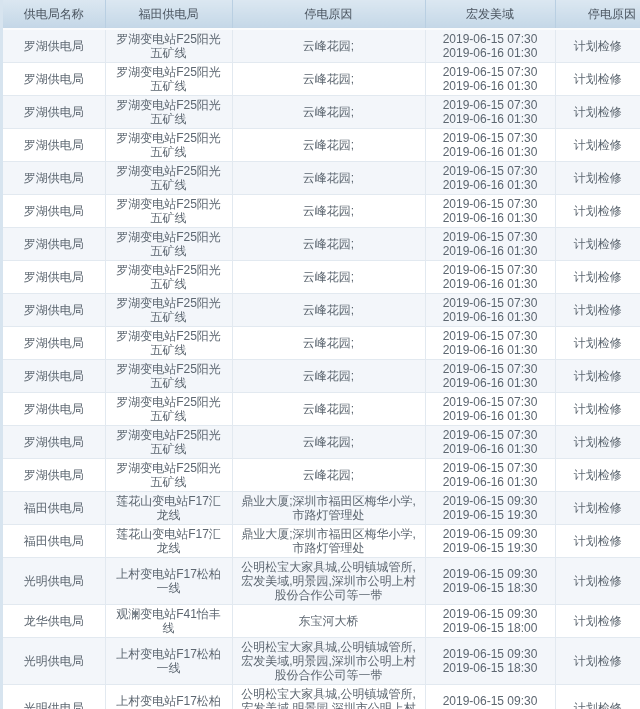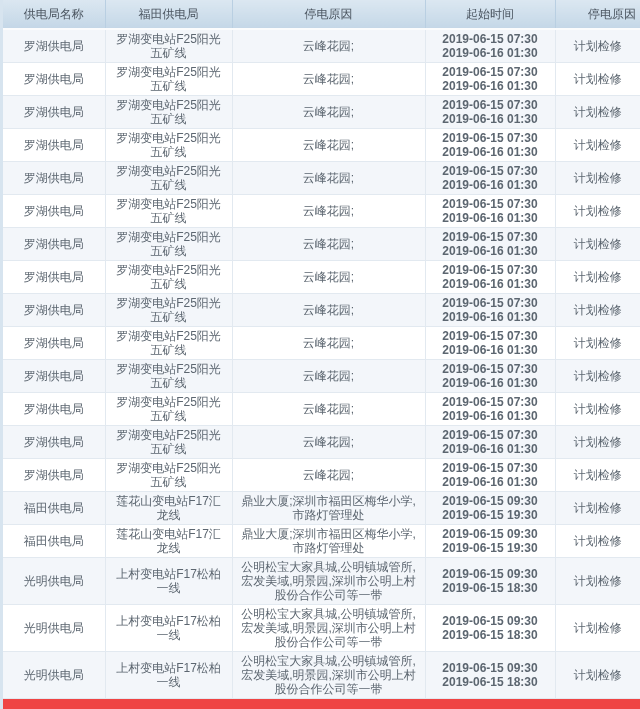--- a/index.html
+++ b/index.html
@@ -19,40 +19,40 @@
   tbody td{
     box-sizing:border-box;color:#5c6670;font-size:12px;line-height:14px;
     border-right:1px solid #e2e9f0;border-bottom:1px solid #e2e9f0;
     padding:2px 6px;text-align:center;vertical-align:middle;
     word-break:break-all;
   }
   tbody td:last-child{border-right:none;}
   tbody tr{height:28px;}
   tbody tr:nth-child(odd){background:#f3f6fa;}
   tbody tr:nth-child(even){background:#ffffff;}
-  td .tline{line-height:14px;white-space:nowrap;font-weight:bold;}
+  td .tline{line-height:14px;white-space:nowrap;}
 </style>
 </head>
 <body>
 
 <div class="page">
   <table>
     <colgroup>
       <col class="c1">
         <col class="c2">
         <col class="c3">
         <col class="c4">
         <col class="c5">
     </colgroup>
     <thead>
       <tr>
         <th>供电局名称</th>
         <th>福田供电局</th>
         <th>停电原因</th>
-        <th>起始时间</th>
+        <th>宏发美域</th>
         <th>停电原因</th>
       </tr>
     </thead>
     <tbody>
   <tr>
     <td>罗湖供电局</td>
     <td>罗湖变电站F25阳光五矿线</td>
     <td>云峰花园;</td>
     <td>
       <div class="tline">2019-06-15 07:30</div>
@@ -230,20 +230,30 @@
     <td>光明供电局</td>
     <td>上村变电站F17松柏一线</td>
     <td>公明松宝大家具城,公明镇城管所,宏发美域,明景园,深圳市公明上村股份合作公司等一带</td>
     <td>
       <div class="tline">2019-06-15 09:30</div>
       <div class="tline">2019-06-15 18:30</div>
     </td>
     <td>计划检修</td>
   </tr>
 
+  <tr>
+    <td>龙华供电局</td>
+    <td>观澜变电站F41怡丰线</td>
+    <td>东宝河大桥</td>
+    <td>
+      <div class="tline">2019-06-15 09:30</div>
+      <div class="tline">2019-06-15 18:00</div>
+    </td>
+    <td>计划检修</td>
+  </tr>
 
   <tr>
     <td>光明供电局</td>
     <td>上村变电站F17松柏一线</td>
     <td>公明松宝大家具城,公明镇城管所,宏发美域,明景园,深圳市公明上村股份合作公司等一带</td>
     <td>
       <div class="tline">2019-06-15 09:30</div>
       <div class="tline">2019-06-15 18:30</div>
     </td>
     <td>计划检修</td>

